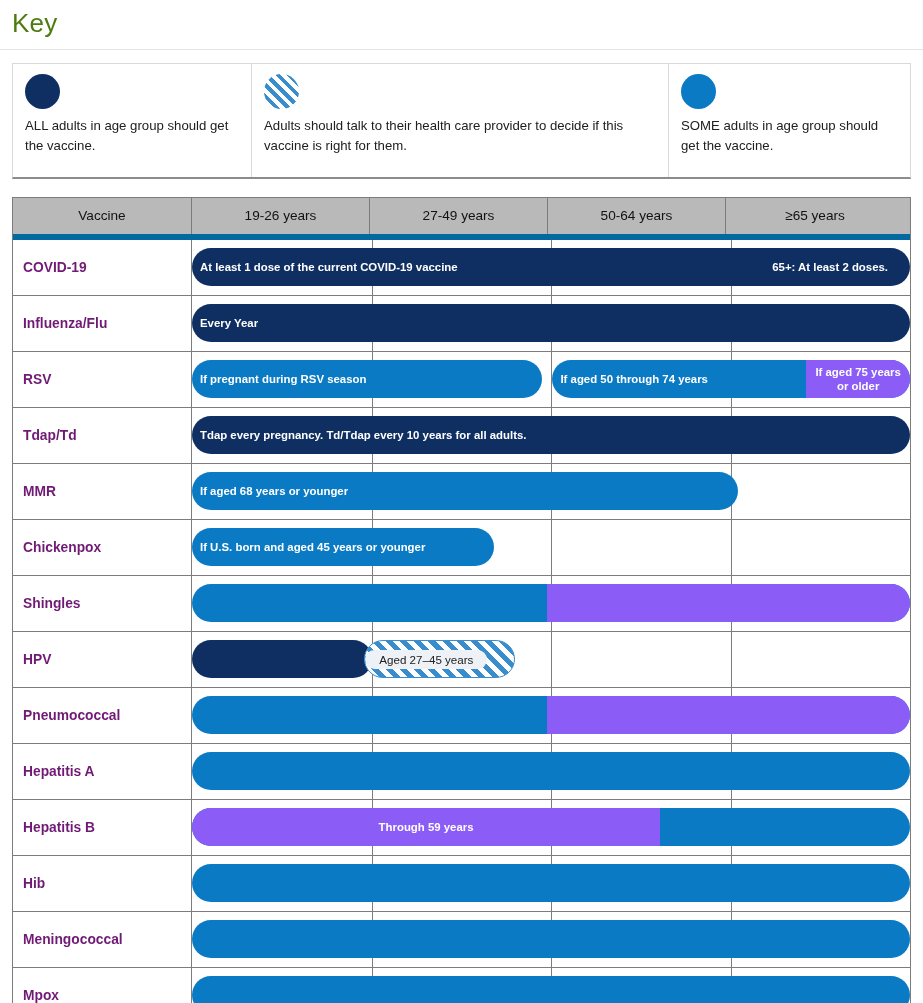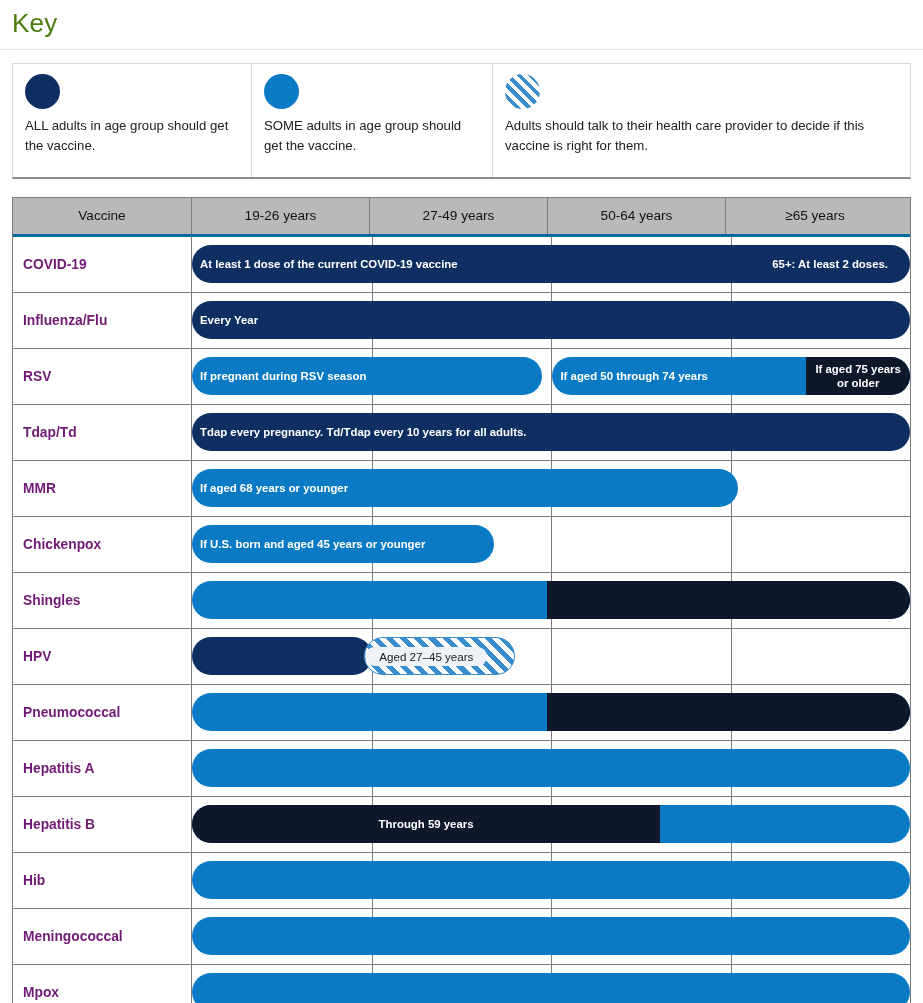--- a/index.html
+++ b/index.html
@@ -69,21 +69,21 @@
     margin: 18px 12px 0 12px;
     border: 1px solid #7c7c7c;
     border-top: none;
     background: #fff;
   }
 
   .thead {
     display: flex;
     background: #b9b9b9;
     border-top: 1px solid #7c7c7c;
-    border-bottom: 3px solid #0369a1;
+    border-bottom: 6px solid #0369a1;
   }
   .th {
     height: 36px;
     line-height: 36px;
     text-align: center;
     font-size: 13.6px;
     color: #121212;
     border-right: 1px solid #7c7c7c;
   }
   .th:last-child { border-right: none; }
@@ -150,21 +150,21 @@
     position: absolute;
     top: 0; bottom: 0;
     display: flex;
     align-items: center;
     justify-content: center;
     font-size: 11.4px;
     font-weight: bold;
     color: #fff;
     white-space: nowrap;
   }
-  .seg.navy { background: #0f172a; }
+  .seg.navy { background: #8b5cf6; }
 
   .bar-label {
     position: relative;
     z-index: 3;
     padding: 0 8px;
     text-align: center;
   }
   .bar-label.right-inset {
     position: absolute;
     right: 14px;
@@ -206,27 +206,27 @@
 <div class="page">
 
   <div class="key-heading">Key</div>
   <div class="heading-rule"></div>
 
   <div class="legend">
     <div class="legend-cell c1">
       <div class="swatch navy"></div>
       <div class="legend-text">ALL adults in age group should get the vaccine.</div>
     </div>
+    <div class="legend-cell c3">
+      <div class="swatch hatch"></div>
+      <div class="legend-text">Adults should talk to their health care provider to decide if this vaccine is right for them.</div>
+    </div>
     <div class="legend-cell c2">
       <div class="swatch blue"></div>
       <div class="legend-text">SOME adults in age group should get the vaccine.</div>
-    </div>
-    <div class="legend-cell c3">
-      <div class="swatch hatch"></div>
-      <div class="legend-text">Adults should talk to their health care provider to decide if this vaccine is right for them.</div>
     </div>
   </div>
 
   <div class="table">
     <div class="thead">
       <div class="th name-col">Vaccine</div>
       <div class="th age-col">19-26 years</div>
       <div class="th age-col">27-49 years</div>
       <div class="th age-col">50-64 years</div>
       <div class="th age-col">≥65 years</div>

